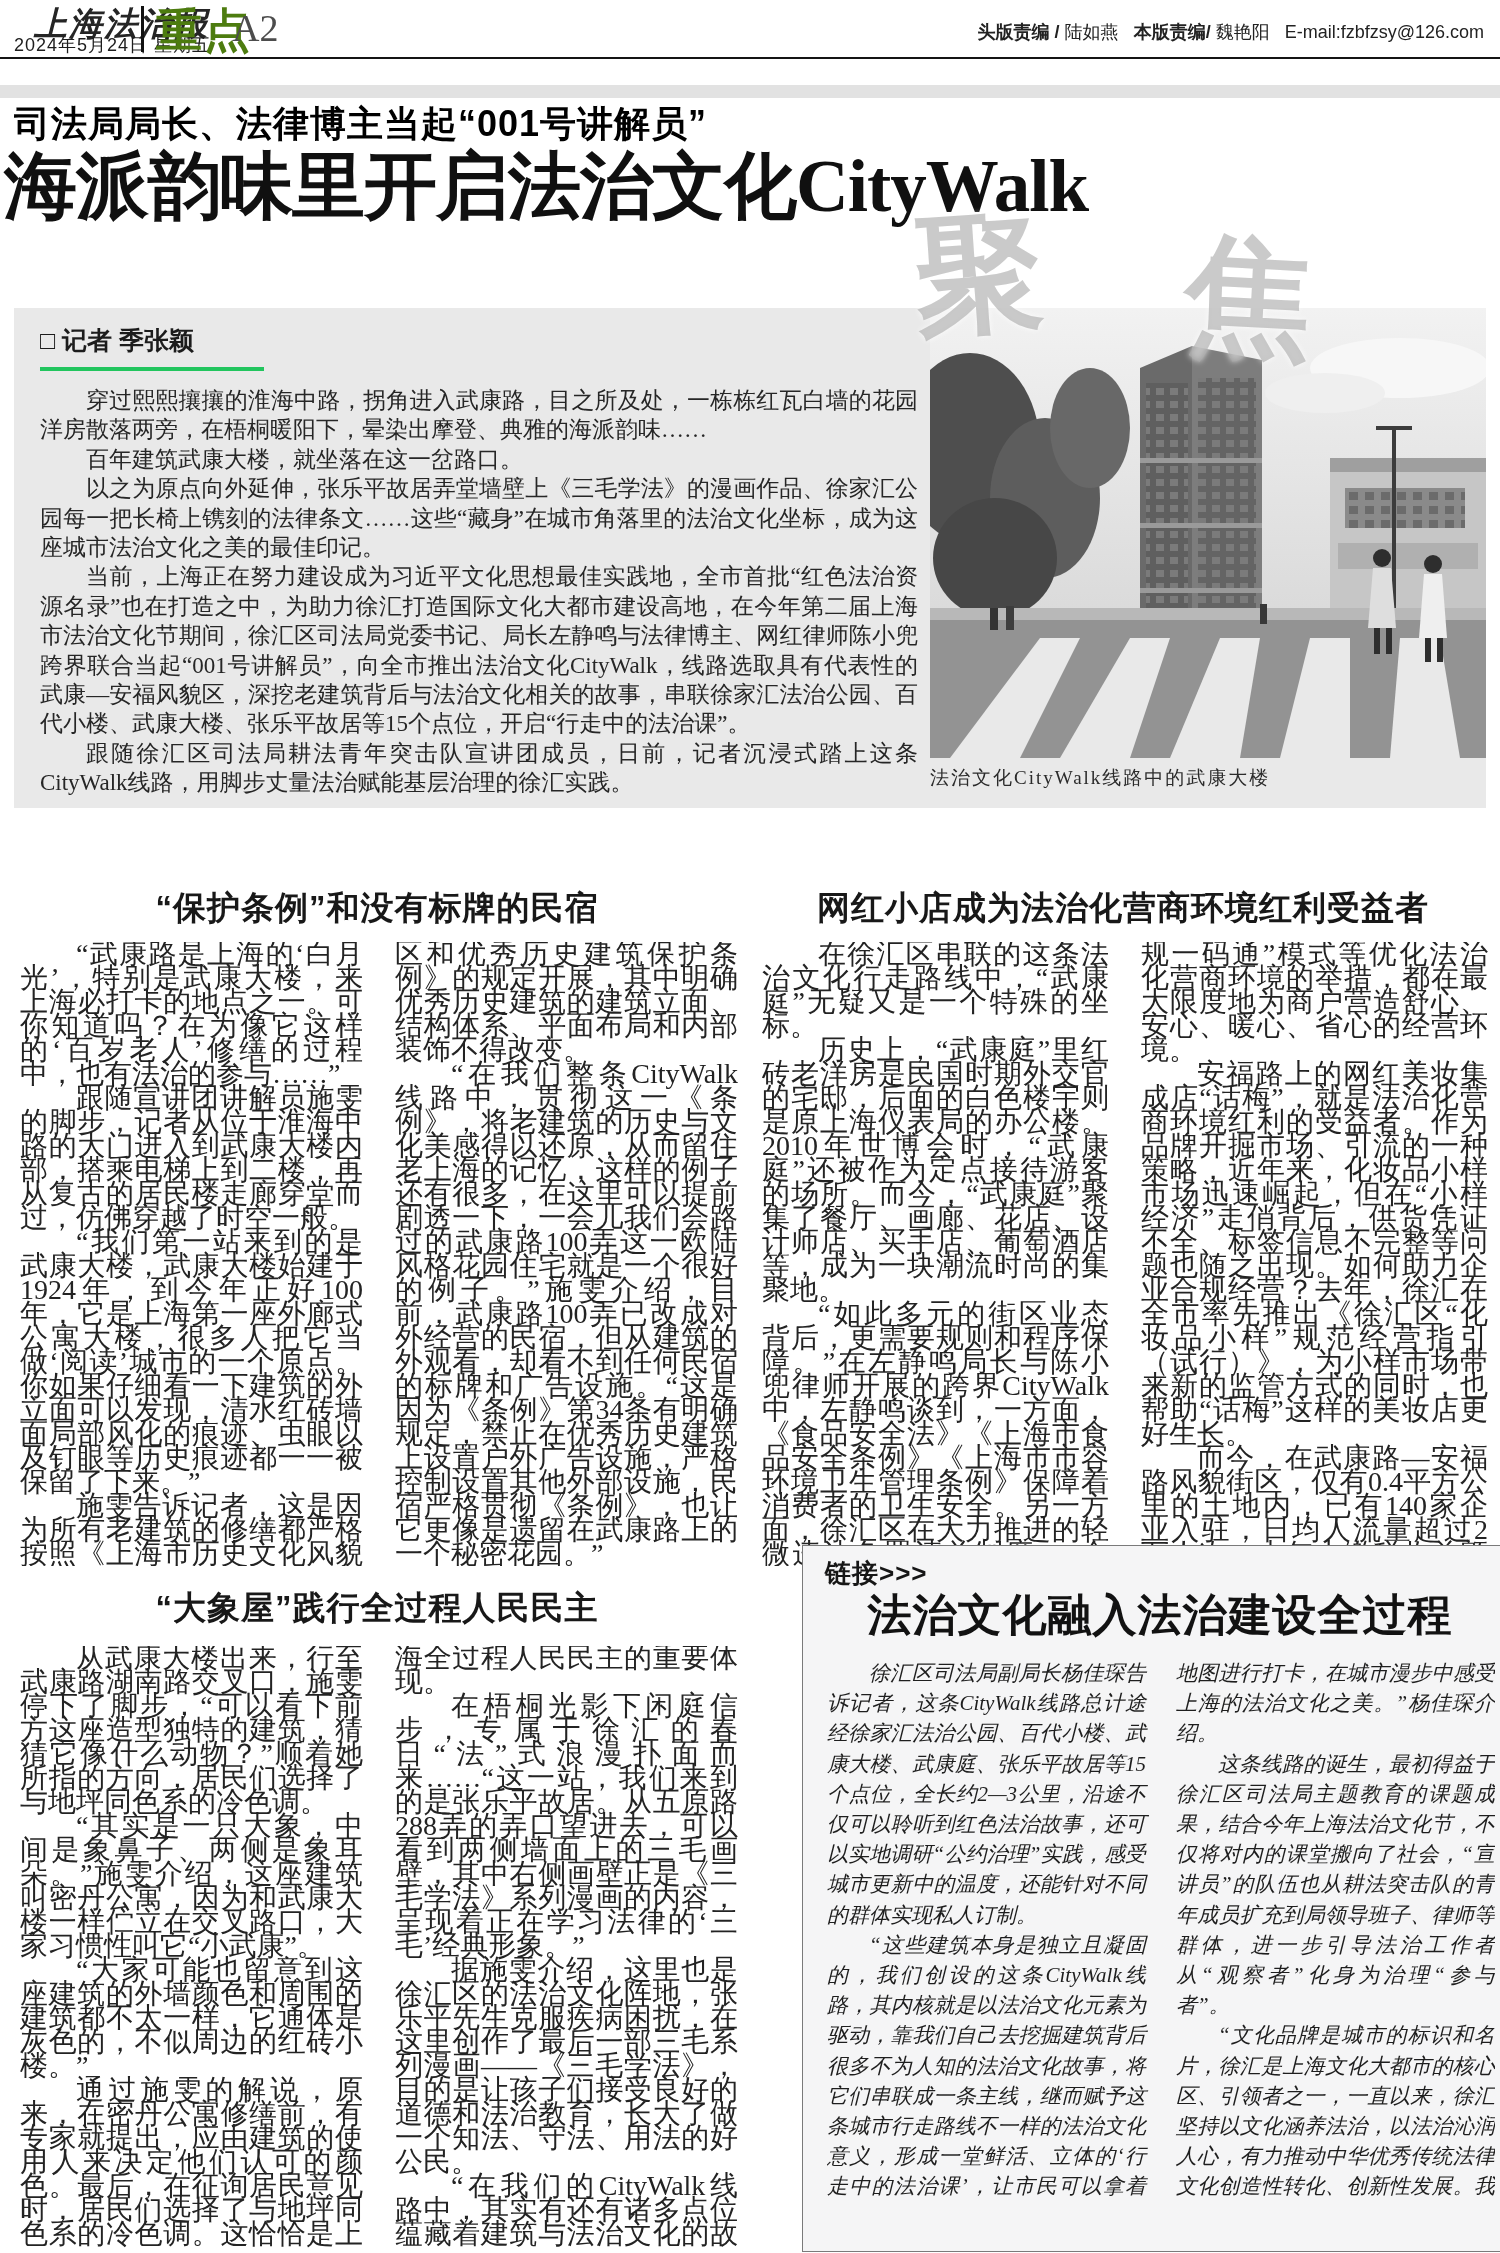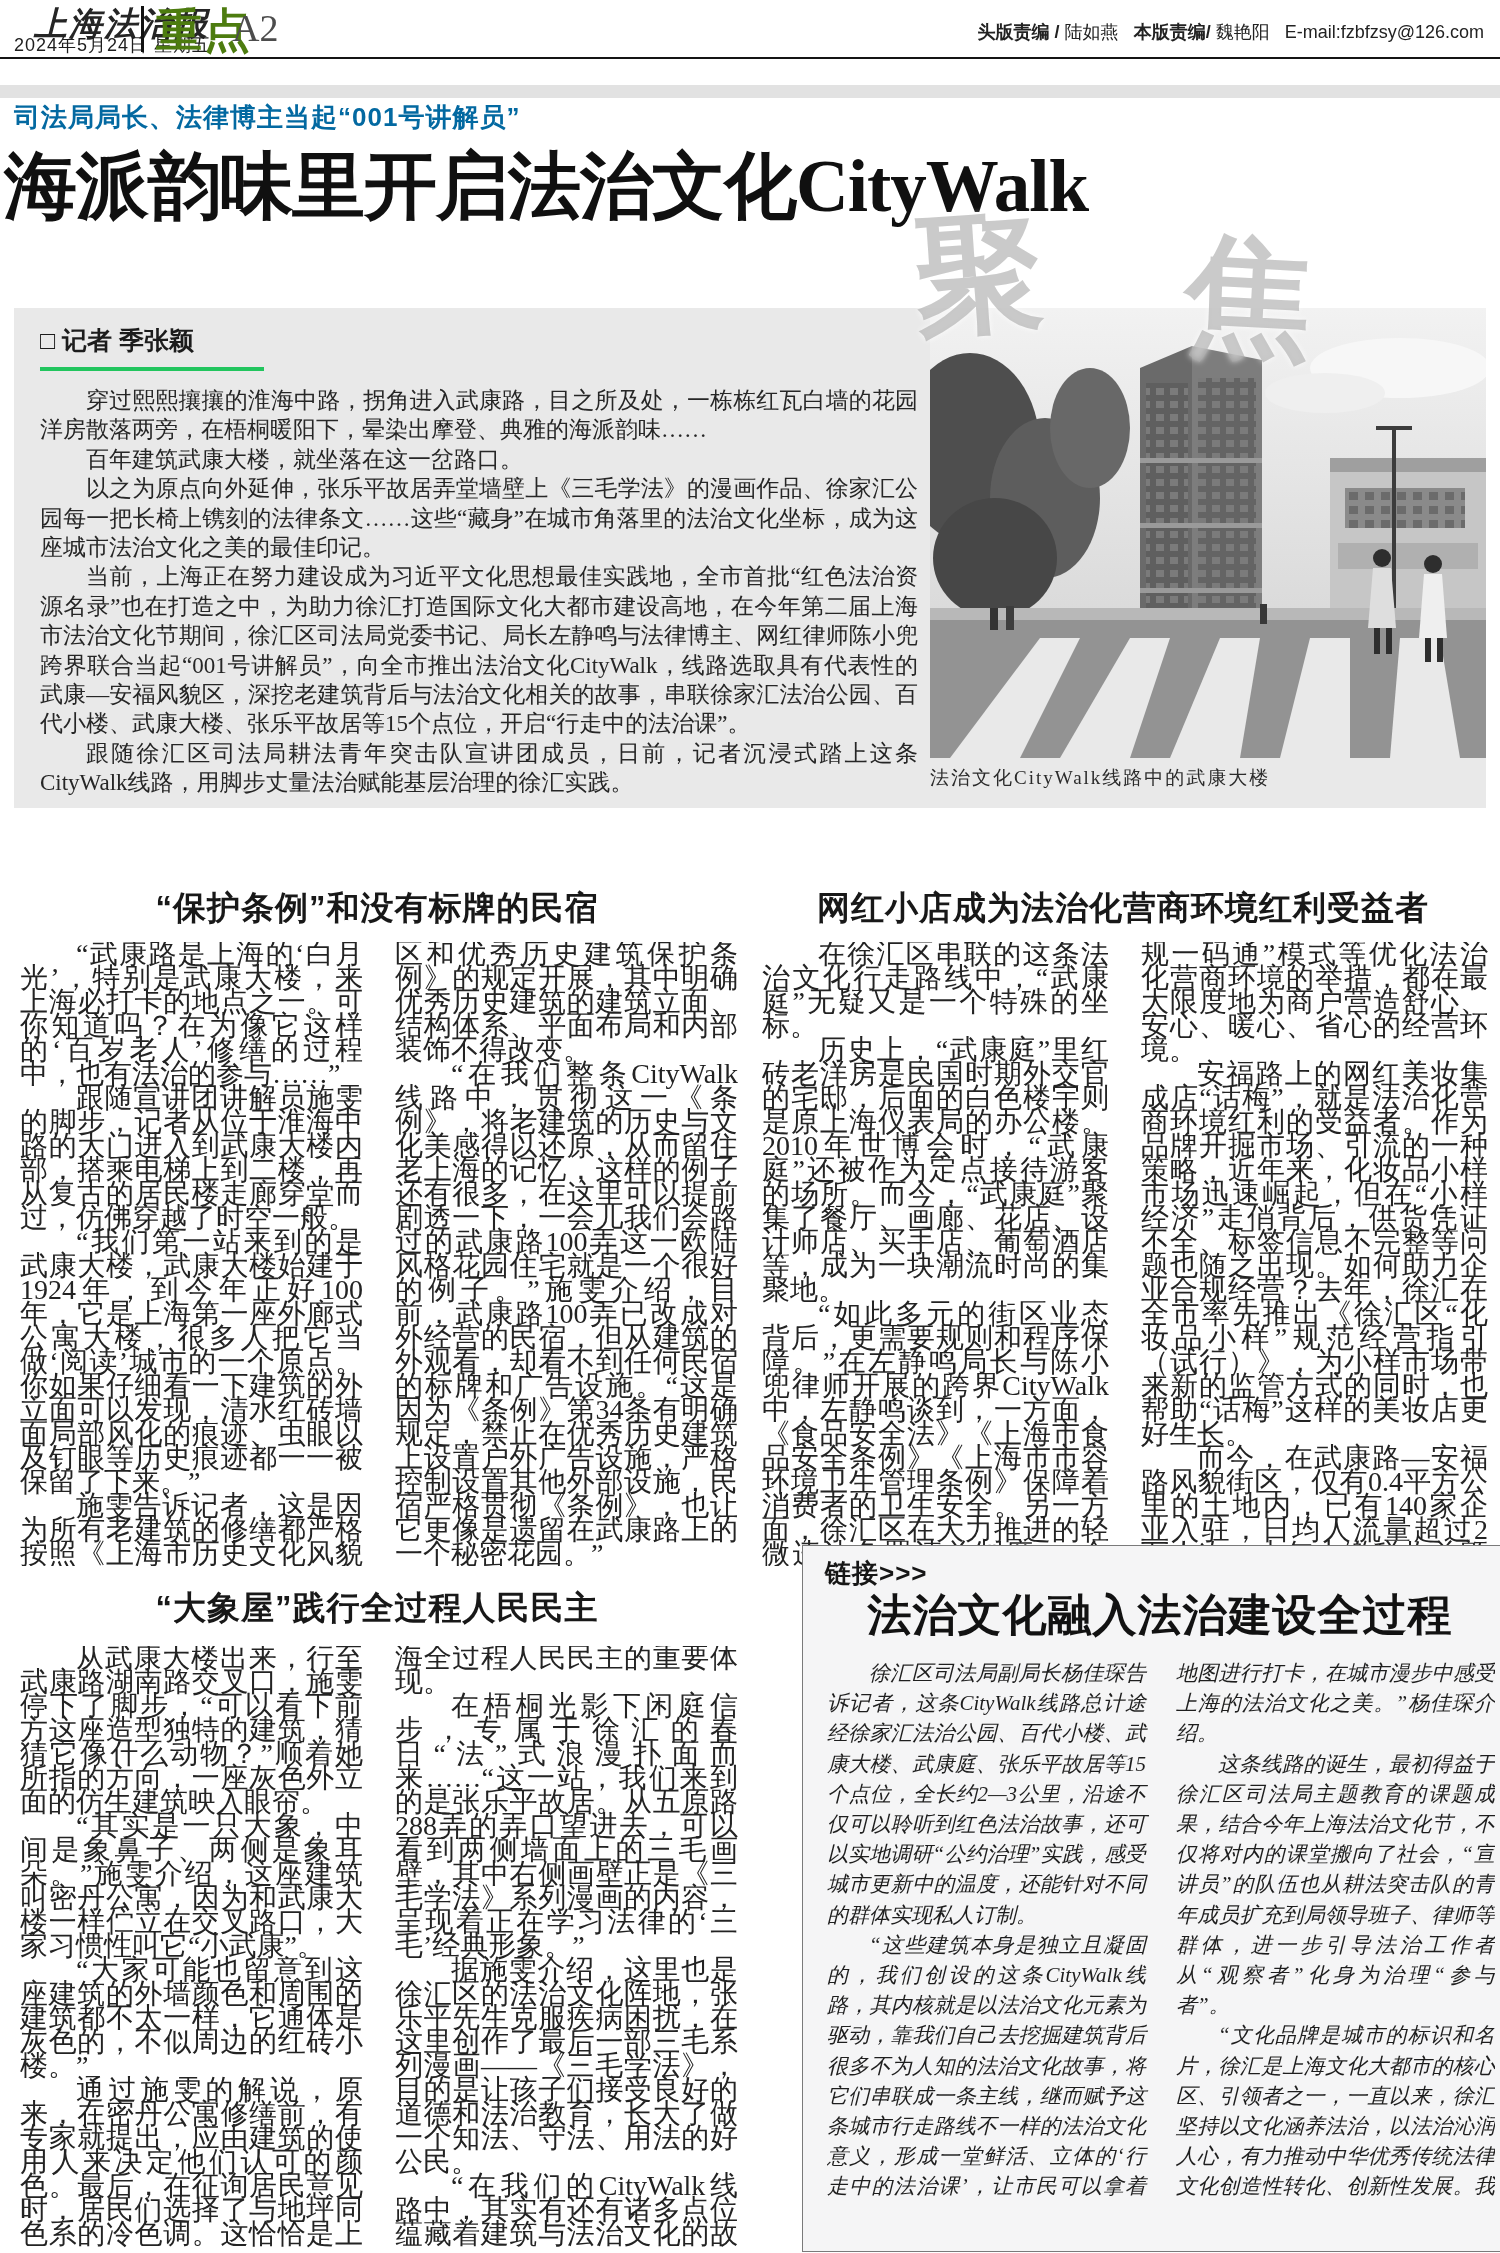--- a/index.html
+++ b/index.html
@@ -17,21 +17,21 @@
   .date-line{left:14px;top:33px;font-size:18px;color:#1d1d1d;letter-spacing:1px;}
   .mast-bar{left:141px;top:6px;width:3px;height:46px;background:#111;}
   .section-name{left:156px;top:0px;font-size:46px;font-weight:900;color:#4d7c0f;letter-spacing:2px;}
   .page-no{left:232px;top:6px;font-size:38px;color:#4c4c4c;}
   .editors{right:16px;top:20px;font-size:18px;color:#222;}
   .editors b{font-weight:bold;}
   .head-rule{left:0;top:57px;width:1500px;height:2px;background:#141414;}
   .gray-band{left:0;top:85px;width:1500px;height:13px;background:#e2e2e2;}
 
   
-  .kicker{left:14px;top:100px;font-size:26px;font-weight:bold;color:#0369a1;letter-spacing:1px;}
+  .kicker{left:14px;top:100px;font-size:36px;font-weight:bold;color:#000000;letter-spacing:1px;}
   .main-headline{left:4px;top:138px;width:1494px;font-size:73px;font-weight:900;
                  color:#101010;letter-spacing:-1px;white-space:nowrap;}
 
   
   .wm{font-size:128px;color:rgba(170,170,170,.62);font-weight:bold;z-index:5;
       text-shadow:0 0 6px rgba(255,255,255,.8);}
   .wm1{left:915px;top:190px;transform:rotate(-4deg);}
   .wm2{left:1185px;top:212px;transform:rotate(3deg);}
 
   
@@ -193,21 +193,21 @@
   <div class="abs colbody body2">
     <p>在徐汇区串联的这条法治文化行走路线中，“武康庭”无疑又是一个特殊的坐标。</p>
     <p>历史上，“武康庭”里红砖老洋房是民国时期外交官的宅邸，后面的白色楼宇则是原上海仪表局的办公楼。2010年世博会时，“武康庭”还被作为定点接待游客的场所。而今，“武康庭”聚集了餐厅、画廊、花店、设计师店、买手店、葡萄酒店等，成为一块潮流时尚的集聚地。</p>
     <p>“如此多元的街区业态背后，更需要规则和程序保障。”在左静鸣局长与陈小兜律师开展的跨界CityWalk中，左静鸣谈到，一方面，《食品安全法》《上海市食品安全条例》《上海市市容环境卫生管理条例》保障着消费者的卫生安全。另一方面，徐汇区在大力推进的轻微违法免罚清单制度、“合规一码通”模式等优化法治化营商环境的举措，都在最大限度地为商户营造舒心、安心、暖心、省心的经营环境。</p>
     <p>安福路上的网红美妆集成店“话梅”，就是法治化营商环境红利的受益者。作为品牌开掘市场、引流的一种策略，近年来，化妆品小样市场迅速崛起，但在“小样经济”走俏背后，供货凭证不全、标签信息不完整等问题也随之出现。如何助力企业合规经营？去年，徐汇在全市率先推出《徐汇区“化妆品小样”规范经营指引（试行）》，为小样市场带来新的监管方式的同时，也帮助“话梅”这样的美妆店更好生长。</p>
     <p>而今，在武康路—安福路风貌街区，仅有0.4平方公里的土地内，已有140家企业入驻，日均人流量超过2万人次，去年上缴税收总额突破1亿元，成为上海发展人文经济的新样本，其背后正是法治护航的力量。</p>
   </div>
 
   <div class="abs sec-head sh3 sans">“大象屋”践行全过程人民民主</div>
   <div class="abs colbody body3">
-    <p>从武康大楼出来，行至武康路湖南路交叉口，施雯停下了脚步，“可以看下前方这座造型独特的建筑，猜猜它像什么动物？”顺着她所指的方向，一座灰色外立面的仿生建筑映入眼帘。</p>
+    <p>从武康大楼出来，行至武康路湖南路交叉口，施雯停下了脚步，“可以看下前方这座造型独特的建筑，猜猜它像什么动物？”顺着她所指的方向，居民们选择了与地坪同色系的冷色调。</p>
     <p>“其实是一只大象，中间是象鼻子、两侧是象耳朵。”施雯介绍，这座建筑叫密丹公寓，因为和武康大楼一样伫立在交叉路口，大家习惯性叫它“小武康”。</p>
     <p>“大家可能也留意到这座建筑的外墙颜色和周围的建筑都不太一样，它通体是灰色的，不似周边的红砖小楼。”</p>
     <p>通过施雯的解说，原来，在密丹公寓修缮前，有专家就提出，应由建筑的使用人来决定他们认可的颜色。最后，在征询居民意见时，居民们选择了与地坪同色系的冷色调。这恰恰是上海全过程人民民主的重要体现。</p>
     <p>在梧桐光影下闲庭信步，专属于徐汇的春日“法”式浪漫扑面而来……“这一站，我们来到的是张乐平故居。从五原路288弄的弄口望进去，可以看到两侧墙面上的三毛画壁，其中右侧画壁正是《三毛学法》系列漫画的内容，呈现着正在学习法律的‘三毛’经典形象。”</p>
     <p>据施雯介绍，这里也是徐汇区的法治文化阵地，张乐平先生克服疾病困扰，在这里创作了最后一部三毛系列漫画——《三毛学法》，目的是让孩子们接受良好的道德和法治教育，长大了做一个知法、守法、用法的好公民。</p>
     <p>“在我们的CityWalk线路中，其实有还有诸多点位蕴藏着建筑与法治文化的故事，或关乎房屋的主人，或关乎建筑主体本身。”施雯告诉记者，包括位于武康路113号的巴金故居，这里是巴金在上海最后的寓所，也是千万读者心目中的文学圣地。在这里，巴金写下了《随想录》，其中《要不要制定“文艺法”?》一文，就专门讨论了文艺与法律的关系，指出文艺创作也需要法律支撑。</p>
   </div>
 
   <div class="abs link-box">
     <div class="link-label">链接&gt;&gt;&gt;</div>

